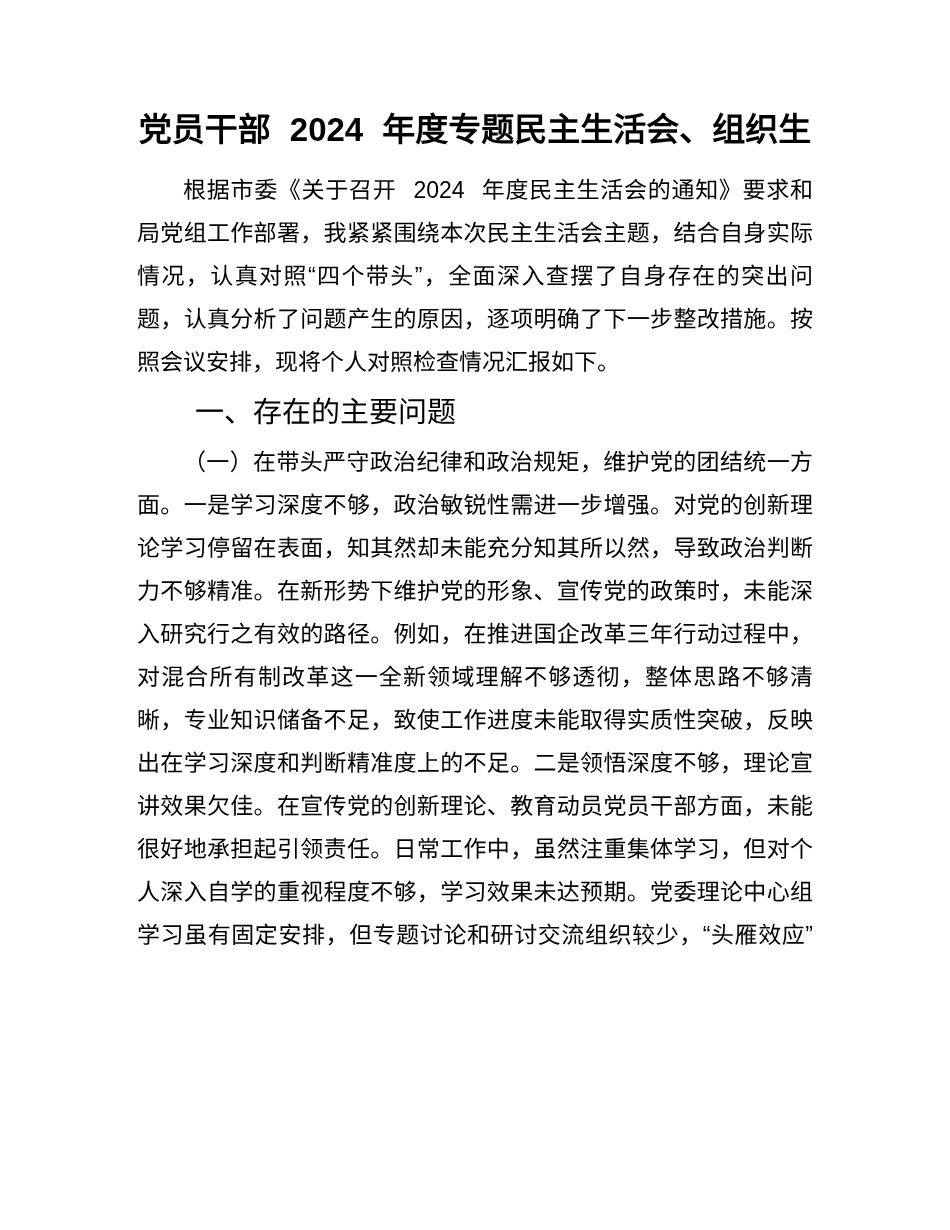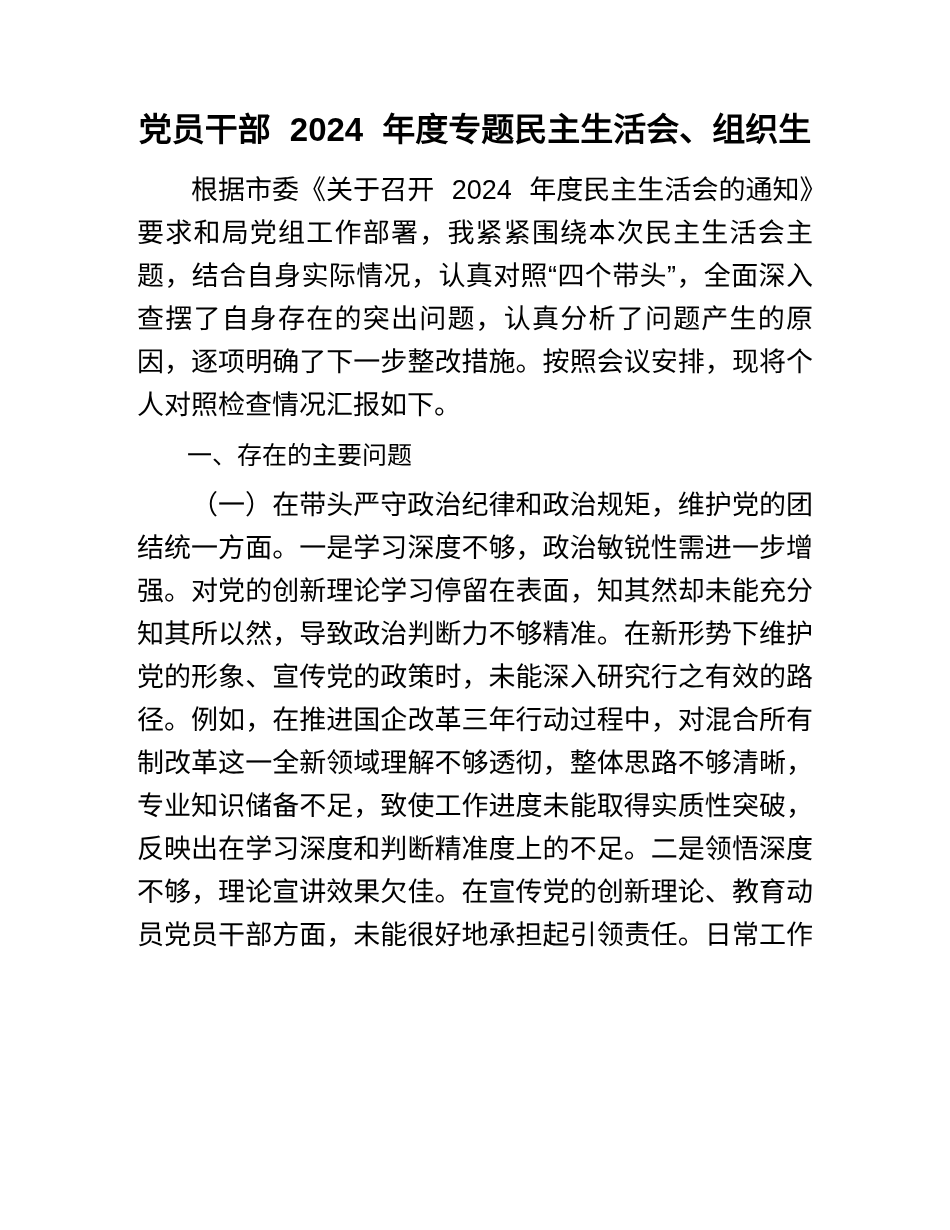--- a/index.html
+++ b/index.html
@@ -27,31 +27,31 @@
     text-align: center;
     word-spacing: 10px;
     color: #000000;
   }
   .doc-title .title-line {
     display: block;
     white-space: nowrap;
   }
   .body-para {
     margin: 0;
-    font-size: 27px;
+    font-size: 23px;
     line-height: 43px;
     text-align: justify;
     text-justify: inter-ideograph;
     text-indent: 2em;
     word-spacing: 10px;
     color: #000000;
   }
   .section-heading {
     margin: 7px 0 7px 0;
-    font-size: 25px;
+    font-size: 29px;
     font-weight: normal;
     line-height: 43px;
     text-indent: 2em;
     color: #000000;
   }
 </style>
 </head>
 <body>
 
 <div class="page">

